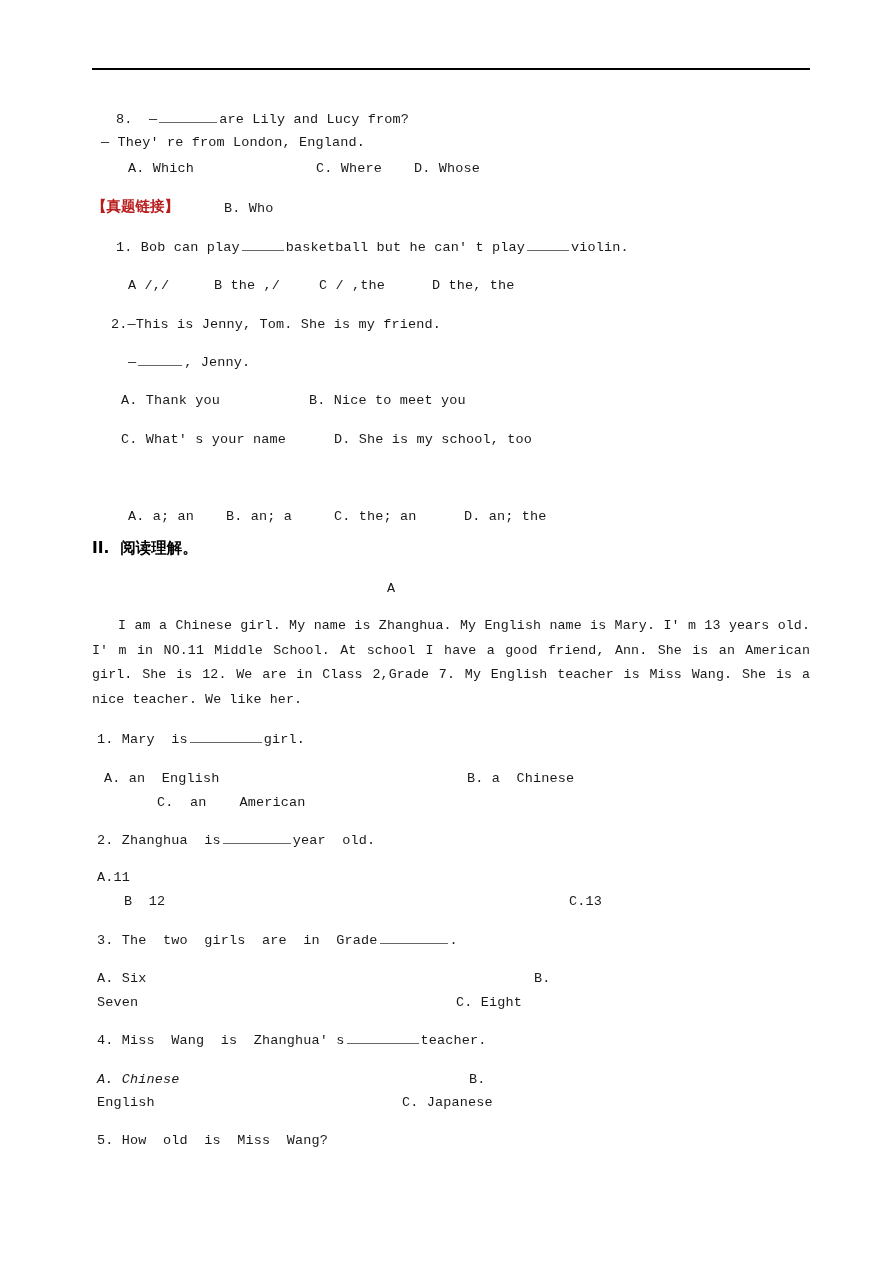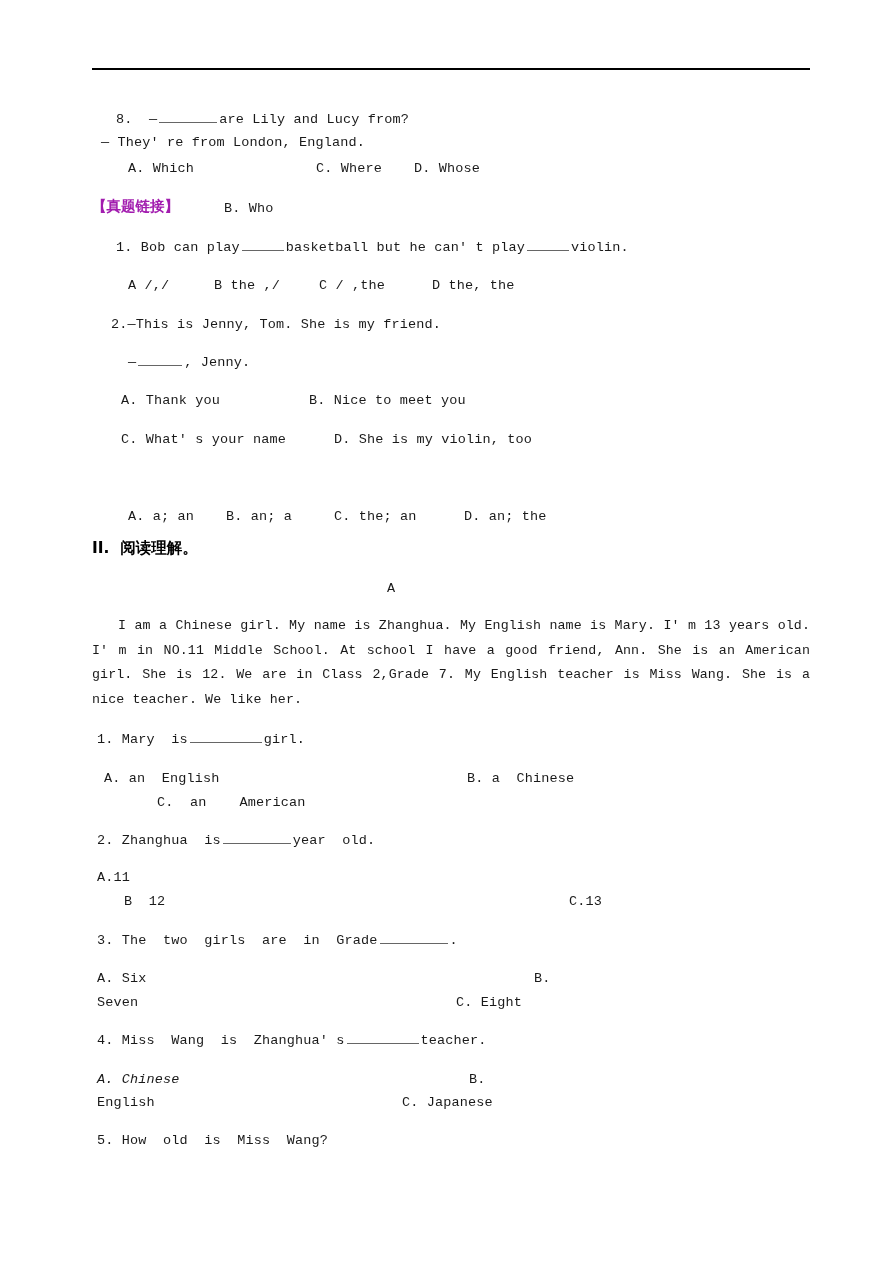--- a/index.html
+++ b/index.html
@@ -43,21 +43,21 @@
     white-space: pre;
     color: #1a1a1a;
   }
   .cjk {
     position: absolute;
     font-family: "DejaVu Sans", "Liberation Sans", sans-serif;
     font-weight: bold;
     font-size: 14.5px;
     line-height: 22px;
     white-space: pre;
-    color: #a21caf;
+    color: #b91c1c;
   }
   .cjk-head {
     position: absolute;
     font-family: "DejaVu Sans", "Liberation Sans", sans-serif;
     font-weight: bold;
     font-size: 15.5px;
     line-height: 22px;
     white-space: pre;
     color: #000;
   }
@@ -120,21 +120,21 @@
   <div class="txt" style="left:428px; top:274px;">D the, the</div>
 
   <div class="txt" style="left:107px; top:313px;"><span>2.</span><span>—This is Jenny, Tom. She is my friend.</span></div>
 
   <div class="txt" style="left:124px; top:351px;"><span>—</span><span class="blank" style="width:44px;"></span><span>, Jenny.</span></div>
 
   <div class="txt" style="left:117px; top:389px;">A. Thank you</div>
   <div class="txt" style="left:305px; top:389px;">B. Nice to meet you</div>
 
   <div class="txt" style="left:117px; top:428px;">C. What' s your name</div>
-  <div class="txt" style="left:330px; top:428px;">D. She is my violin, too</div>
+  <div class="txt" style="left:330px; top:428px;">D. She is my school, too</div>
 
 
   <div class="txt" style="left:124px; top:505px;">A. a; an</div>
   <div class="txt" style="left:222px; top:505px;">B. an; a</div>
   <div class="txt" style="left:330px; top:505px;">C. the; an</div>
   <div class="txt" style="left:460px; top:505px;">D. an; the</div>
 
   <div class="cjk-head" style="left:88px; top:537px;">II.  阅读理解。</div>
 
   <div class="center-label" style="left:383px; top:581px;">A</div>

